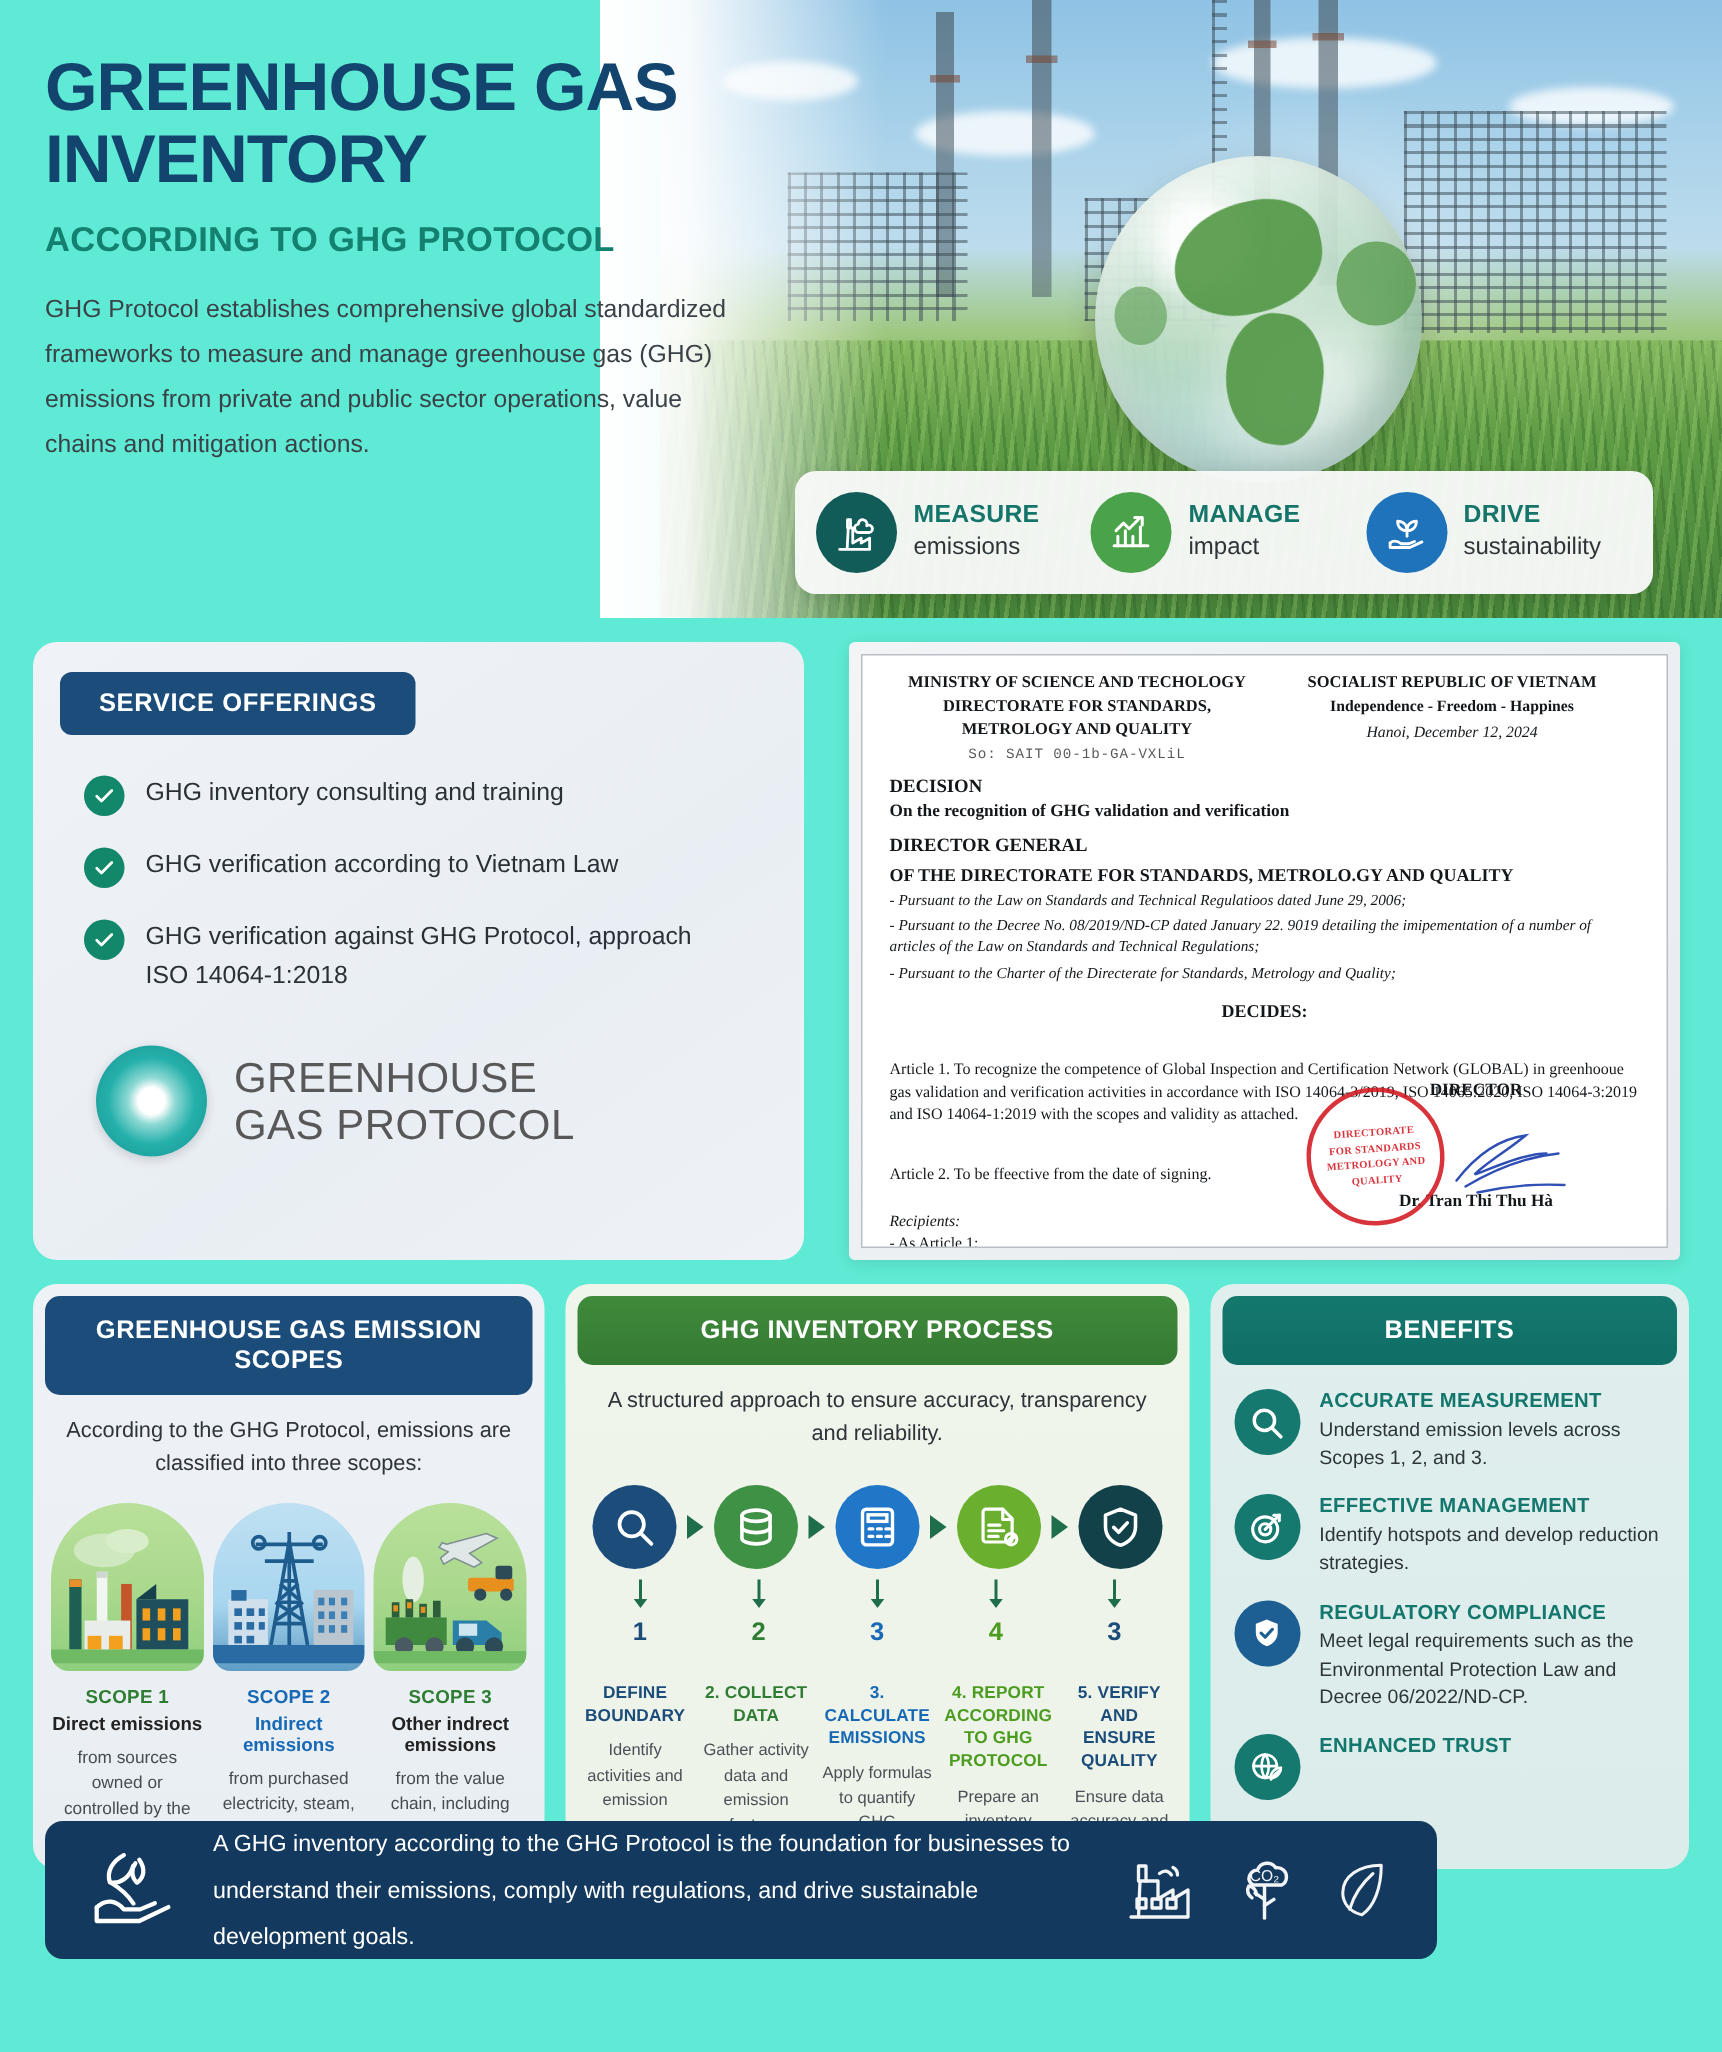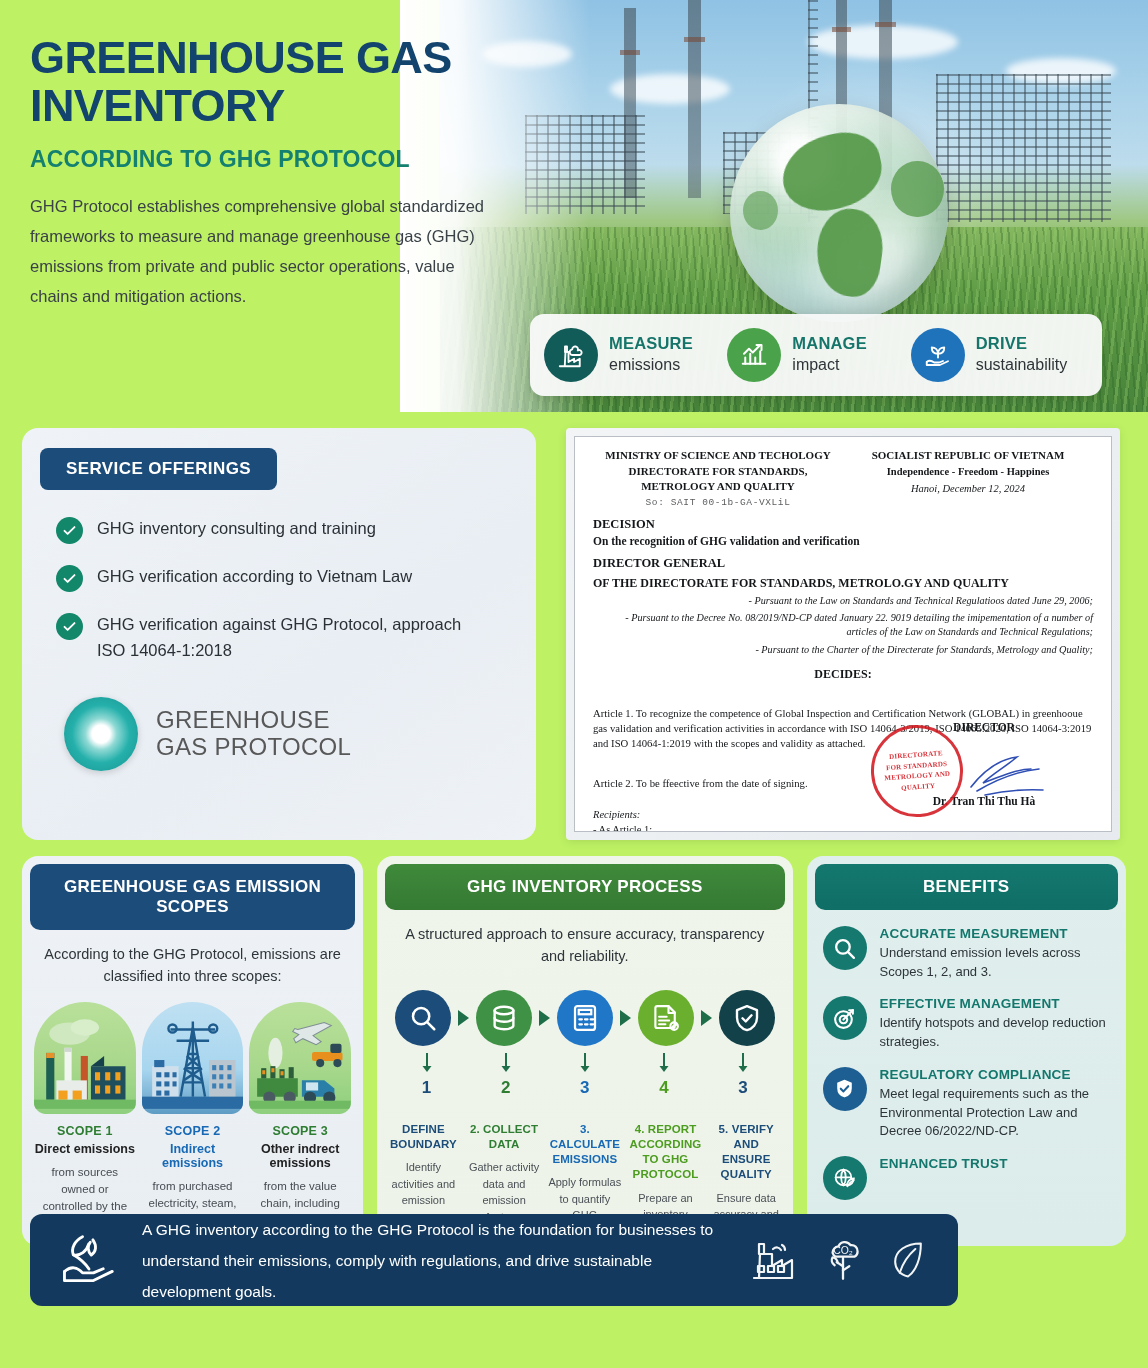--- a/index.html
+++ b/index.html
@@ -2,21 +2,21 @@
 <html><head>
 <meta charset="utf-8">
 <style>
   * { box-sizing: border-box; margin: 0; padding: 0; }
   html, body {
     width: 1148px; height: 1368px;
     font-family: "Liberation Sans", sans-serif;
     background: #ffffff;
     overflow: hidden;
   }
-  .page { position: relative; width: 1148px; height: 1368px; background:#bef264; }
+  .page { position: relative; width: 1148px; height: 1368px; background:#5eead4; }
 
   
   .hero { position: relative; width: 1148px; height: 412px; overflow: hidden; }
   .hero-photo {
     position: absolute; left: 440px; top: 0; width: 708px; height: 412px;
     background:
       radial-gradient(circle at 62% 46%, rgba(255,255,255,.30) 0 6%, rgba(255,255,255,0) 28%),
       linear-gradient(to bottom, #8fc2e4 0%, #a9d2ea 22%, #bddcec 40%, #9ec77f 54%, #5e9a4a 72%, #4f8a3e 100%);
   }
   
@@ -95,21 +95,21 @@
   .svc-item { display:flex; gap: 14px; align-items:flex-start; margin-bottom: 20px; }
   .chk { width:27px; height:27px; border-radius:50%; background:#12876a; flex:none; display:flex; align-items:center; justify-content:center; margin-top:1px;}
   .chk svg { width:15px; height:15px; }
   .svc-txt { font-size: 16.5px; line-height: 1.55; color:#2a3136; max-width: 390px; }
   .logo-wrap { display:flex; align-items:center; gap: 18px; margin: 34px 0 0 42px; }
   .logo-circle {
     width: 74px; height: 74px; border-radius: 50%; flex:none;
     background: radial-gradient(circle at 50% 50%, #ffffff 0 17%, #8fd9d4 30%, #25b0ab 55%, #17928f 100%);
     box-shadow: 0 2px 7px rgba(0,0,0,.16);
   }
-  .logo-txt { font-size: 24px; line-height: 1.12; color:#585858; letter-spacing:.3px; }
+  .logo-txt { font-size: 28px; line-height: 1.12; color:#585858; letter-spacing:.3px; }
 
   
   .cert {
     position:absolute; left: 566px; top: 16px; width: 554px; height: 412px;
     background: linear-gradient(135deg, #f2f4f6, #e7ebef); border-radius: 4px;
     box-shadow: 0 2px 10px rgba(0,0,0,.10);
     padding: 8px;
   }
   .cert-paper {
     width:100%; height:100%; background:#fff; border:1px solid #b9bfc5;
@@ -120,21 +120,21 @@
   .cert-l { width: 50%; text-align:center; }
   .cert-r { width: 50%; text-align:center; }
   .cert-b { font-weight:700; font-size: 11px; line-height: 1.42; }
   .cert-sub { font-size: 10.5px; font-weight:700; line-height:1.45;}
   .cert-i { font-style: italic; font-size: 10.5px; }
   .cert-no { font-size: 9.5px; letter-spacing:.6px; opacity:.72; margin-top:2px; font-family:"Liberation Mono", monospace;}
   .cert-c { text-align:left; }
   .cert-title { font-weight:700; font-size: 12.5px; margin-top: 9px; }
   .cert-line { font-weight:700; font-size: 11.5px; margin-top: 3px;}
   .cert-wide { font-weight:700; font-size: 12px; margin-top: 5px; }
-  .cert-pur { font-style: italic; font-size: 10.2px; line-height: 1.4; text-align:right; margin-top:3px; }
+  .cert-pur { font-style: italic; font-size: 10.2px; line-height: 1.4; text-align:left; margin-top:3px; }
   .cert-dec { font-weight:700; font-size: 12px; text-align:center; margin-top:10px; }
   .cert-art { font-size: 10.7px; line-height:1.42; text-align:left; margin-top: 24px; }
   .cert-rec { font-size: 10.5px; line-height:1.45; text-align:left; margin-top: 16px;}
   .cert-sign { position:absolute; right: 22px; bottom: 24px; width: 210px; text-align:center; }
   .cert-dir { font-weight:700; font-size: 11.5px; }
   .stamp {
     position:absolute; left: -8px; top: 4px; width: 92px; height: 92px; border-radius:50%;
     border: 3px solid #d31920; color:#d31920; font-size: 7px; font-weight:700;
     display:flex; align-items:center; justify-content:center; text-align:center;
     line-height:1.5; opacity:.88; transform: rotate(-4deg); letter-spacing:.2px;

